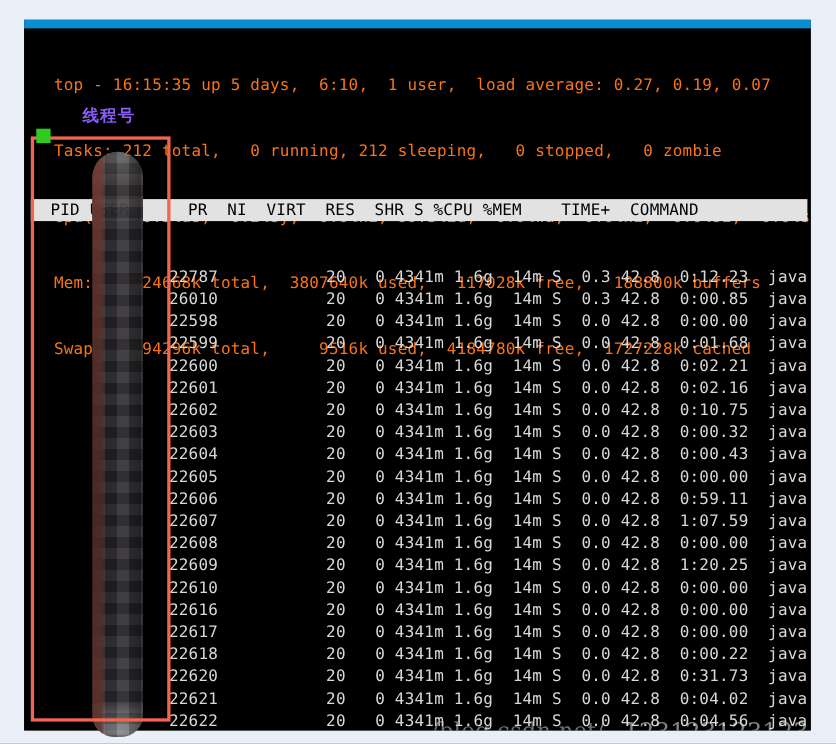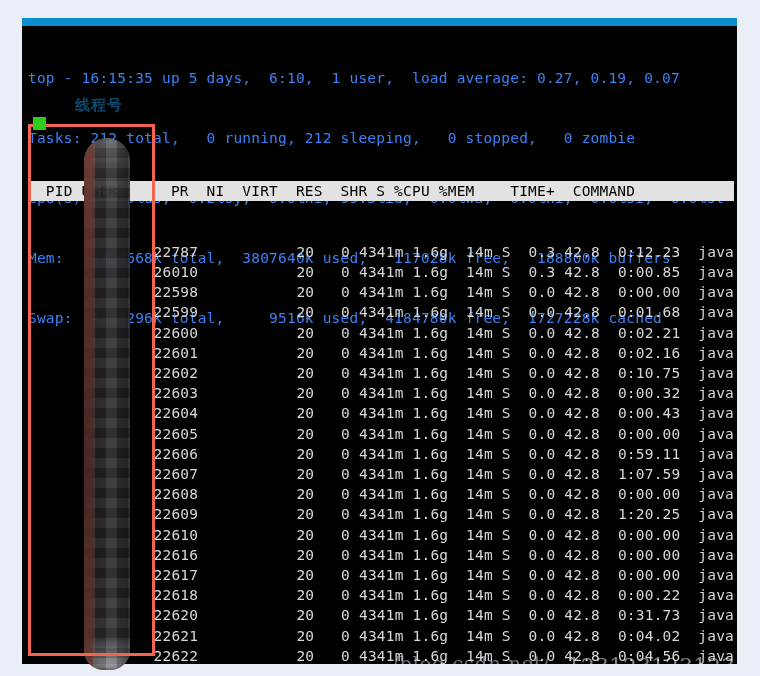--- a/index.html
+++ b/index.html
@@ -43,25 +43,26 @@
     background: #000000;
     overflow: hidden;
   }
 
   
   #summary {
     position: absolute;
     left: 6px;
     top: 2px;
     width: 706px;
-    color: #3b82f6;
+    color: #f97316;
     font-size: 14.5px;
     line-height: 20px;
     white-space: pre;
     letter-spacing: 0.2px;
+    padding-left: 21px;
   }
   .summary-line { white-space: pre; }
 
   
   #process-table {
     position: absolute;
     left: 6px;
     top: 115px;
     width: 706px;
     font-size: 14.5px;
@@ -135,21 +136,21 @@
     width: 127px;
     height: 532px;
     border: 3px solid #f4654f;
     box-sizing: border-box;
     pointer-events: none;
   }
   #annotation-label {
     position: absolute;
     left: 75px;
     top: 96px;
-    color: #0c4a6e;
+    color: #8b5cf6;
     font-family: "DejaVu Sans", "Liberation Sans", sans-serif;
     font-size: 15px;
     font-weight: bold;
     letter-spacing: 1px;
     white-space: nowrap;
   }
   #green-marker {
     position: absolute;
     left: 33px;
     top: 117px;

